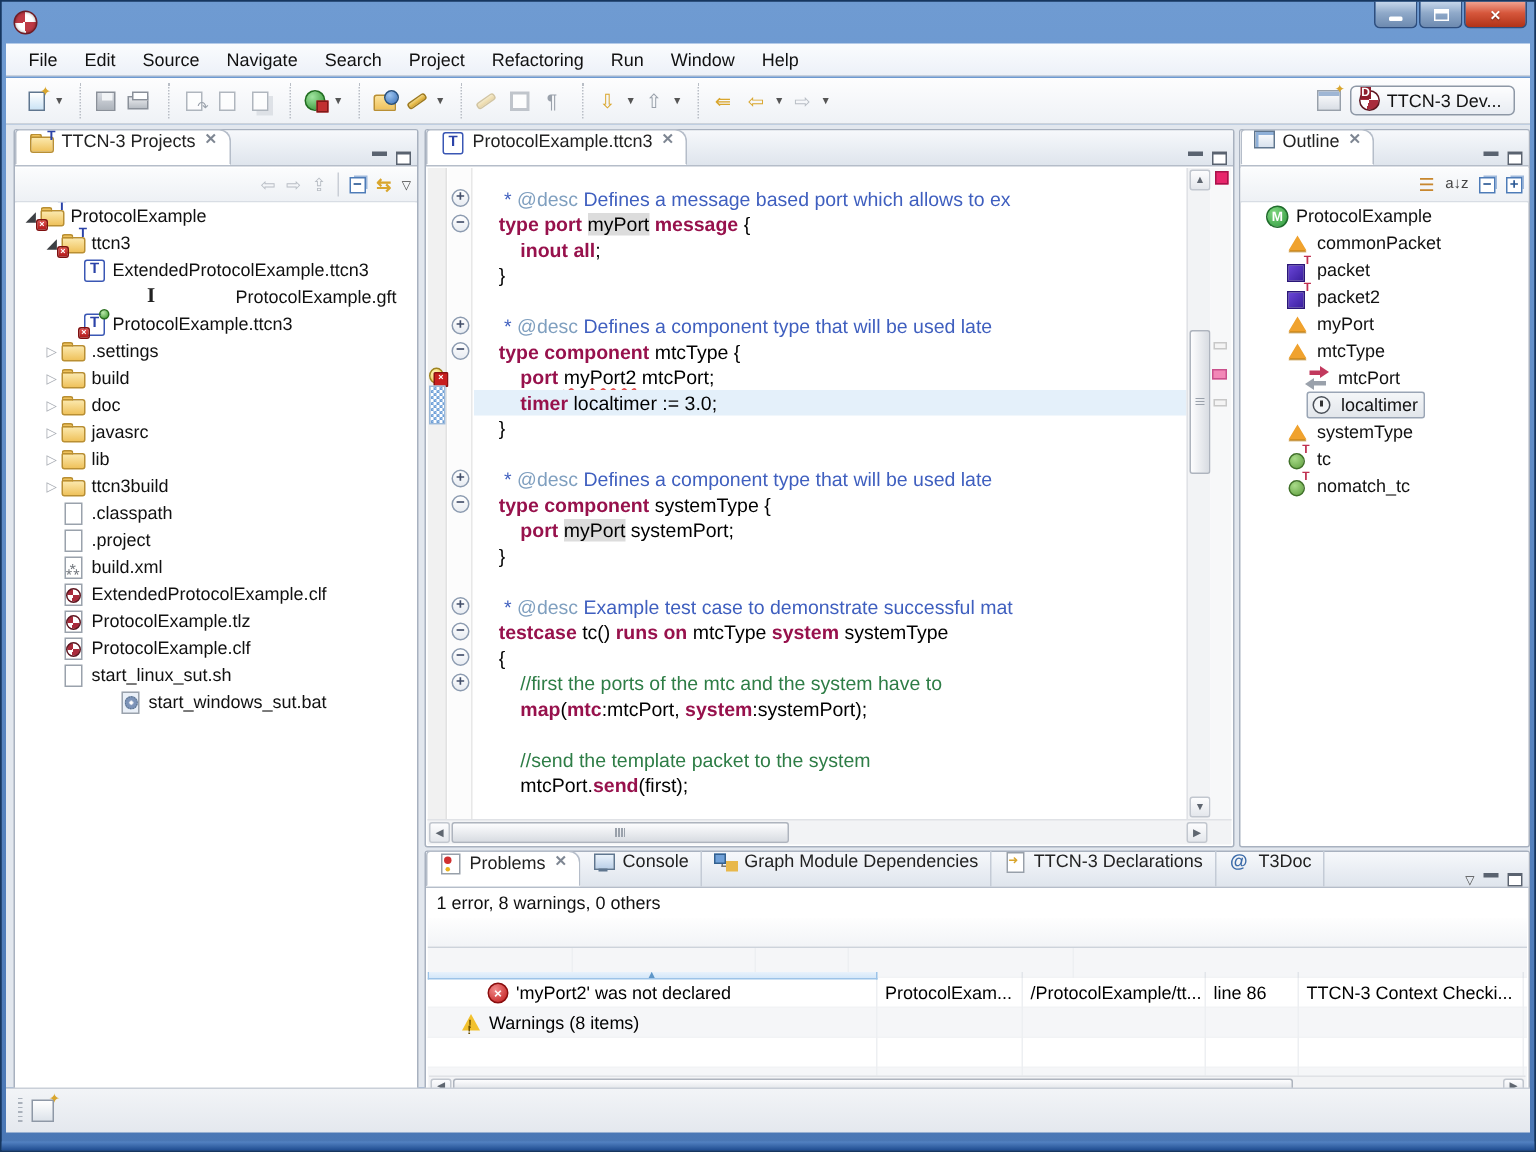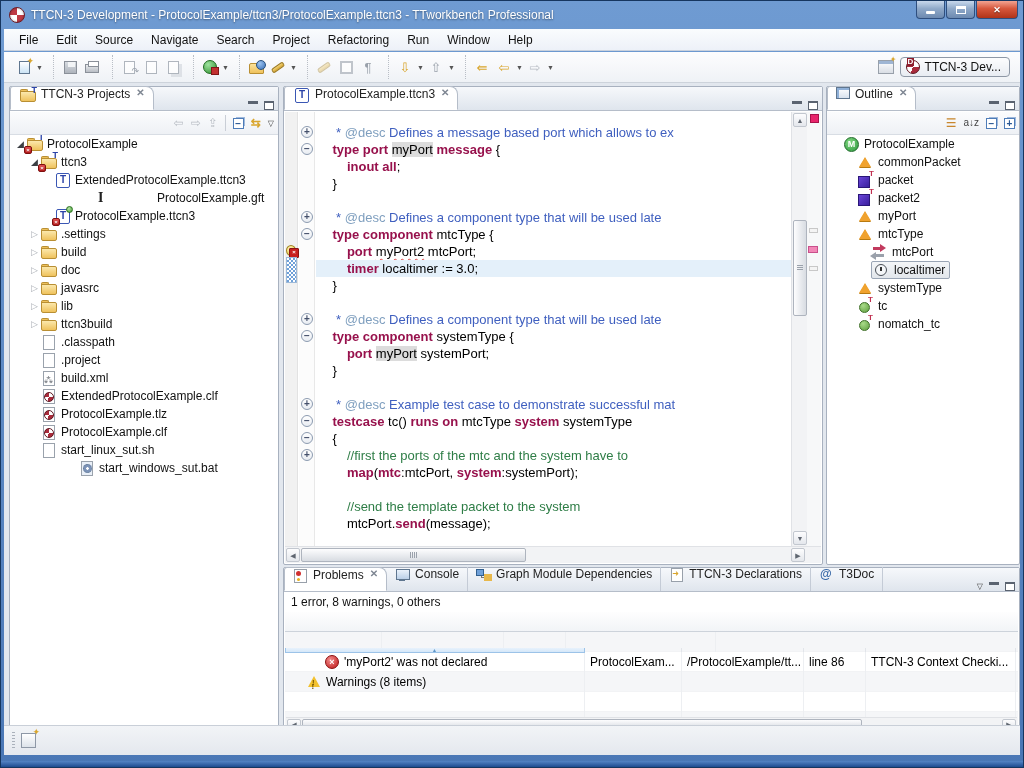--- a/index.html
+++ b/index.html
@@ -194,21 +194,20 @@
   .fastview::after{content:"✦";position:absolute;right:-5px;top:-7px;color:#D9A62E;font-size:9px;}
   #bottom-edge{position:absolute;left:0;right:0;bottom:0;height:6px;background:linear-gradient(#5584C4,#1E4B8F);}
 </style>
 </head>
 <body>
 
 <div id="window">
 
   <div id="titlebar">
     <span class="app-logo"></span>
-    <span>TTCN-3 Development - ProtocolExample/ttcn3/ProtocolExample.ttcn3 - TTworkbench Professional</span>
   </div>
   <div id="winbtns">
     <div class="winbtn">
         <span class="glyph-min"></span>
       </div>
     <div class="winbtn">
         <span class="glyph-max"></span>
       </div>
     <div class="winbtn close">
         <span>✕</span>
@@ -496,21 +495,21 @@
               <div class="code-line" style="top: 233px;"><span class="seg-pln">        </span><span class="seg-kw">port </span><span class="seg-occ">myPort</span><span class="seg-pln"> systemPort;</span></div>
               <div class="code-line" style="top: 250px;"><span class="seg-pln">    }</span></div>
               <div class="code-line" style="top: 267px;"></div>
               <div class="code-line" style="top: 284px;"><span class="seg-doc">     * </span><span class="seg-tag">@desc</span><span class="seg-doc"> Example test case to demonstrate successful mat</span></div>
               <div class="code-line" style="top: 301px;"><span class="seg-pln">    </span><span class="seg-kw">testcase </span><span class="seg-pln">tc() </span><span class="seg-kw">runs on </span><span class="seg-pln">mtcType </span><span class="seg-kw">system </span><span class="seg-pln">systemType</span></div>
               <div class="code-line" style="top: 318px;"><span class="seg-pln">    {</span></div>
               <div class="code-line" style="top: 335px;"><span class="seg-pln">        </span><span class="seg-cmt">//first the ports of the mtc and the system have to</span></div>
               <div class="code-line" style="top: 352px;"><span class="seg-pln">        </span><span class="seg-kw">map</span><span class="seg-pln">(</span><span class="seg-kw">mtc</span><span class="seg-pln">:mtcPort, </span><span class="seg-kw">system</span><span class="seg-pln">:systemPort);</span></div>
               <div class="code-line" style="top: 369px;"></div>
               <div class="code-line" style="top: 386px;"><span class="seg-pln">        </span><span class="seg-cmt">//send the template packet to the system</span></div>
-              <div class="code-line" style="top: 403px;"><span class="seg-pln">        mtcPort.</span><span class="seg-kw">send</span><span class="seg-pln">(message);</span></div>
+              <div class="code-line" style="top: 403px;"><span class="seg-pln">        mtcPort.</span><span class="seg-kw">send</span><span class="seg-pln">(first);</span></div>
             </div>
           <div class="vscroll">
             <span class="sb-arrow" style="top:1px;">▲</span>
             <span class="sb-thumb" style="top:108px;height:96px;">
                 <span class="sb-grip"></span>
               </span>
             <span class="sb-arrow" style="bottom:1px;">▼</span>
           </div>
           <div id="overview-ruler">
             <span class="ov-err-global"></span>

